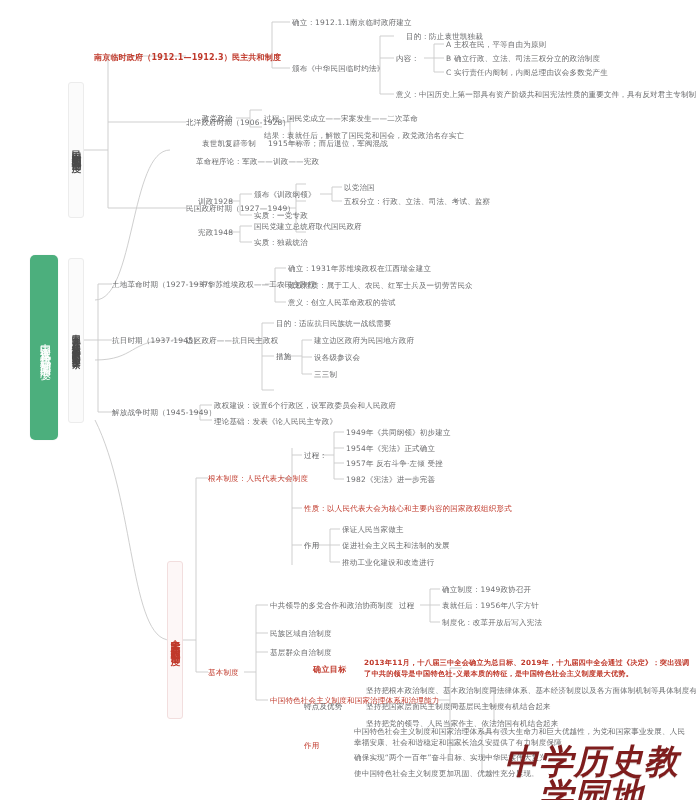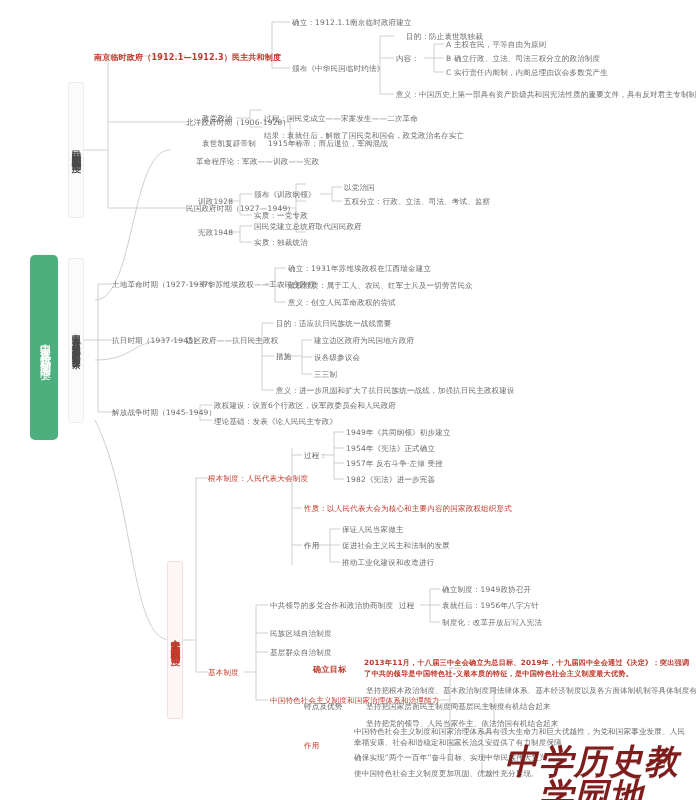--- a/index.html
+++ b/index.html
@@ -246,21 +246,20 @@
   <div class="t" style="left:288px;top:281px;">政权性质：属于工人、农民、红军士兵及一切劳苦民众</div>
   <div class="t" style="left:288px;top:298px;">意义：创立人民革命政权的尝试</div>
 
   <div class="t" style="left:112px;top:336px;">抗日时期（1937-1945）</div>
   <div class="t" style="left:186px;top:336px;">边区政府——抗日民主政权</div>
   <div class="t" style="left:276px;top:319px;">目的：适应抗日民族统一战线需要</div>
   <div class="t label" style="left:276px;top:352px;">措施</div>
   <div class="t" style="left:314px;top:336px;">建立边区政府为民国地方政府</div>
   <div class="t" style="left:314px;top:353px;">设各级参议会</div>
   <div class="t" style="left:314px;top:370px;">三三制</div>
-  <div class="t" style="left:276px;top:386px;">意义：进一步巩固和扩大了抗日民族统一战线，加强抗日民主政权建设</div>
 
   <div class="t" style="left:112px;top:408px;">解放战争时期（1945-1949）</div>
   <div class="t" style="left:214px;top:401px;">政权建设：设置6个行政区，设军政委员会和人民政府</div>
   <div class="t" style="left:214px;top:417px;">理论基础：发表《论人民民主专政》</div>
 
   <div class="t rlabel" style="left:208px;top:474px;">根本制度：人民代表大会制度</div>
   <div class="t label" style="left:304px;top:451px;">过程：</div>
   <div class="t" style="left:346px;top:428px;">1949年《共同纲领》初步建立</div>
   <div class="t" style="left:346px;top:444px;">1954年《宪法》正式确立</div>
   <div class="t" style="left:346px;top:459px;">1957年 反右斗争·左倾 受挫</div>

